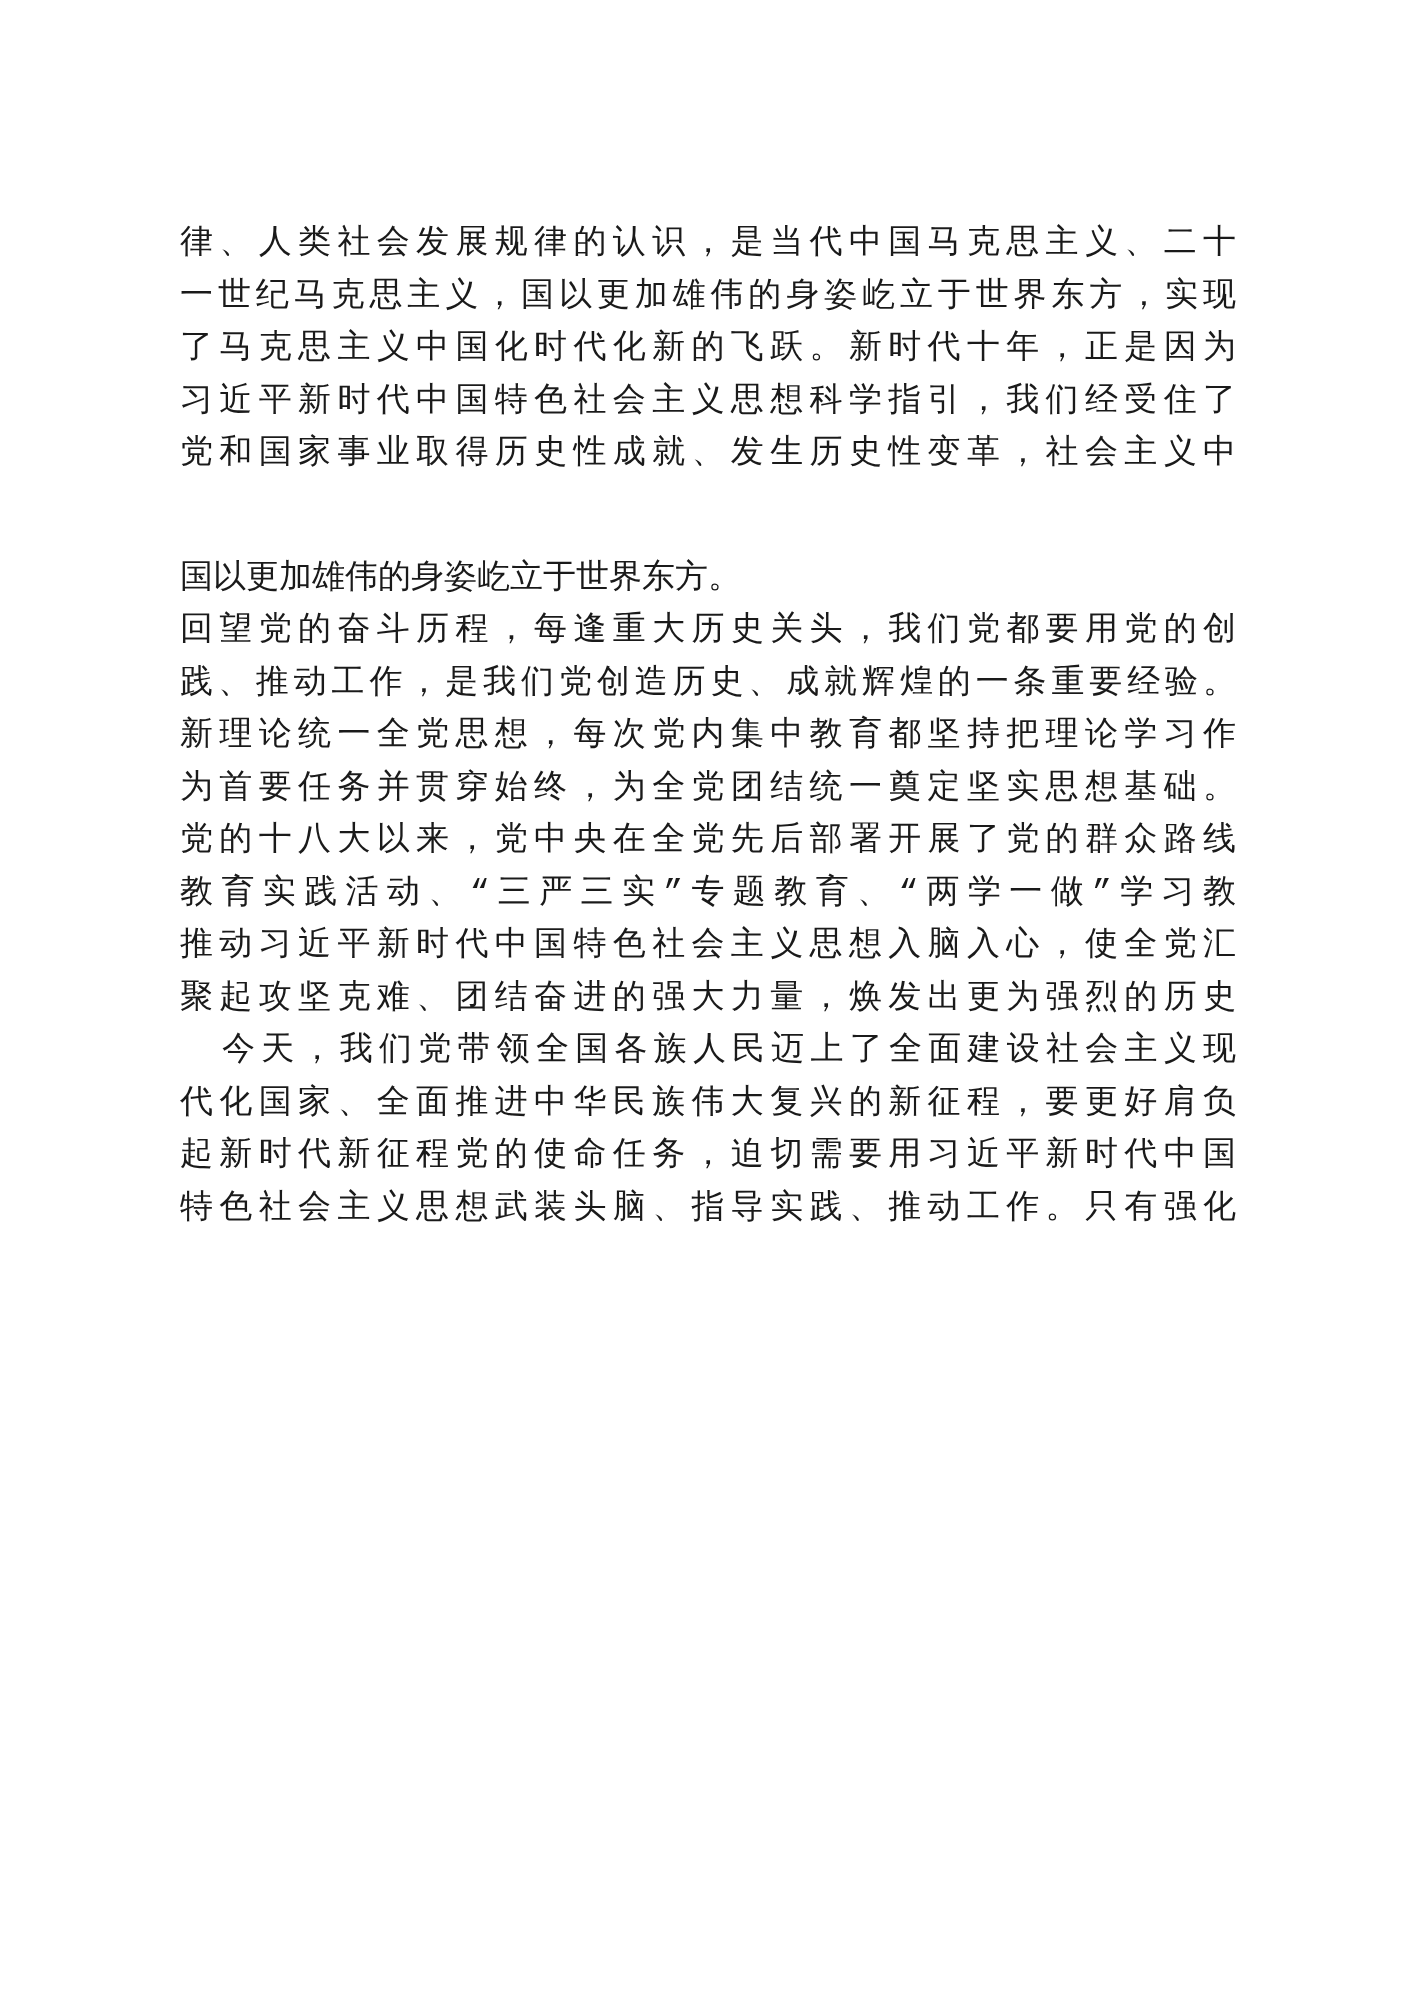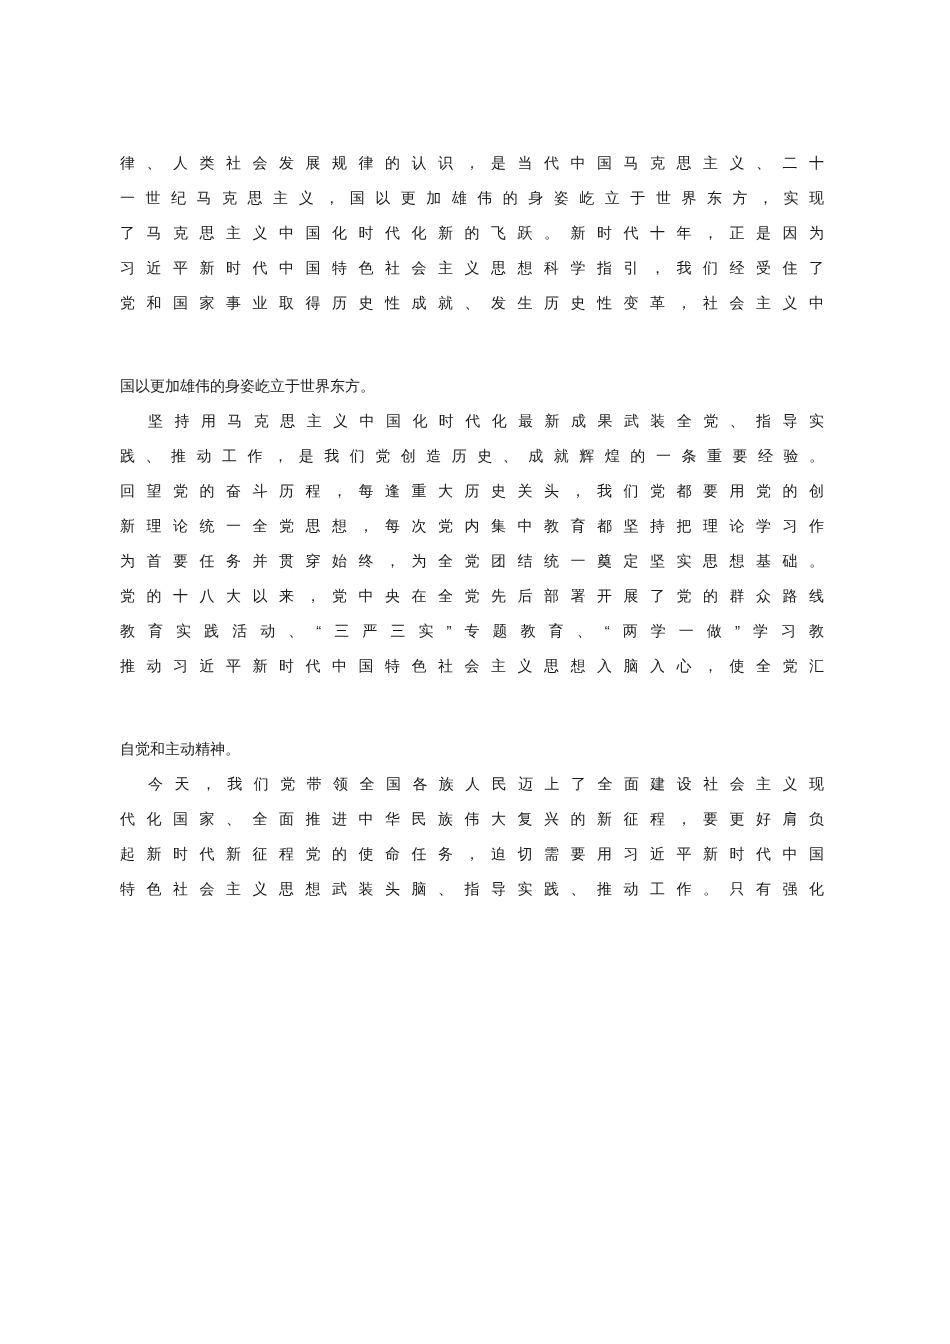--- a/index.html
+++ b/index.html
@@ -19,22 +19,22 @@
       top: 0;
       width: 950px;
       height: 1344px;
       background: #ffffff;
     }
     .content {
       position: absolute;
       left: 120px;
       top: 145px;
       width: 704px;
-      font-family: Liberation Sans, sans-serif;
-      font-size: 15px;
+      font-family: Liberation Mono, monospace;
+      font-size: 22px;
       color: #1a1a1a;
     }
     .line {
       height: 35px;
       line-height: 35px;
       white-space: nowrap;
       text-align: justify;
       text-align-last: justify;
       letter-spacing: 0;
     }
@@ -55,29 +55,28 @@
     <div>
       <div class="line">律、人类社会发展规律的认识，是当代中国马克思主义、二十</div>
       <div class="line">一世纪马克思主义，国以更加雄伟的身姿屹立于世界东方，实现</div>
       <div class="line">了马克思主义中国化时代化新的飞跃。新时代十年，正是因为</div>
       <div class="line">习近平新时代中国特色社会主义思想科学指引，我们经受住了</div>
       <div class="line">党和国家事业取得历史性成就、发生历史性变革，社会主义中</div>
       <div class="line last">国以更加雄伟的身姿屹立于世界东方。</div>
     </div>
 
     <div>
-      <div class="line indent">坚持用马克思主义中国化时代化最新成果武装全党、指导实</div>
+      <div class="line">回望党的奋斗历程，每逢重大历史关头，我们党都要用党的创</div>
       <div class="line">践、推动工作，是我们党创造历史、成就辉煌的一条重要经验。</div>
-      <div class="line">回望党的奋斗历程，每逢重大历史关头，我们党都要用党的创</div>
       <div class="line">新理论统一全党思想，每次党内集中教育都坚持把理论学习作</div>
       <div class="line">为首要任务并贯穿始终，为全党团结统一奠定坚实思想基础。</div>
       <div class="line">党的十八大以来，党中央在全党先后部署开展了党的群众路线</div>
       <div class="line">教育实践活动、“三严三实”专题教育、“两学一做”学习教</div>
       <div class="line">推动习近平新时代中国特色社会主义思想入脑入心，使全党汇</div>
-      <div class="line last">自觉和主动精神。</div>
+      <div class="line">聚起攻坚克难、团结奋进的强大力量，焕发出更为强烈的历史</div>
     </div>
 
     <div>
       <div class="line indent">今天，我们党带领全国各族人民迈上了全面建设社会主义现</div>
       <div class="line">代化国家、全面推进中华民族伟大复兴的新征程，要更好肩负</div>
       <div class="line">起新时代新征程党的使命任务，迫切需要用习近平新时代中国</div>
       <div class="line">特色社会主义思想武装头脑、指导实践、推动工作。只有强化</div>
     </div>
 
   </div>

